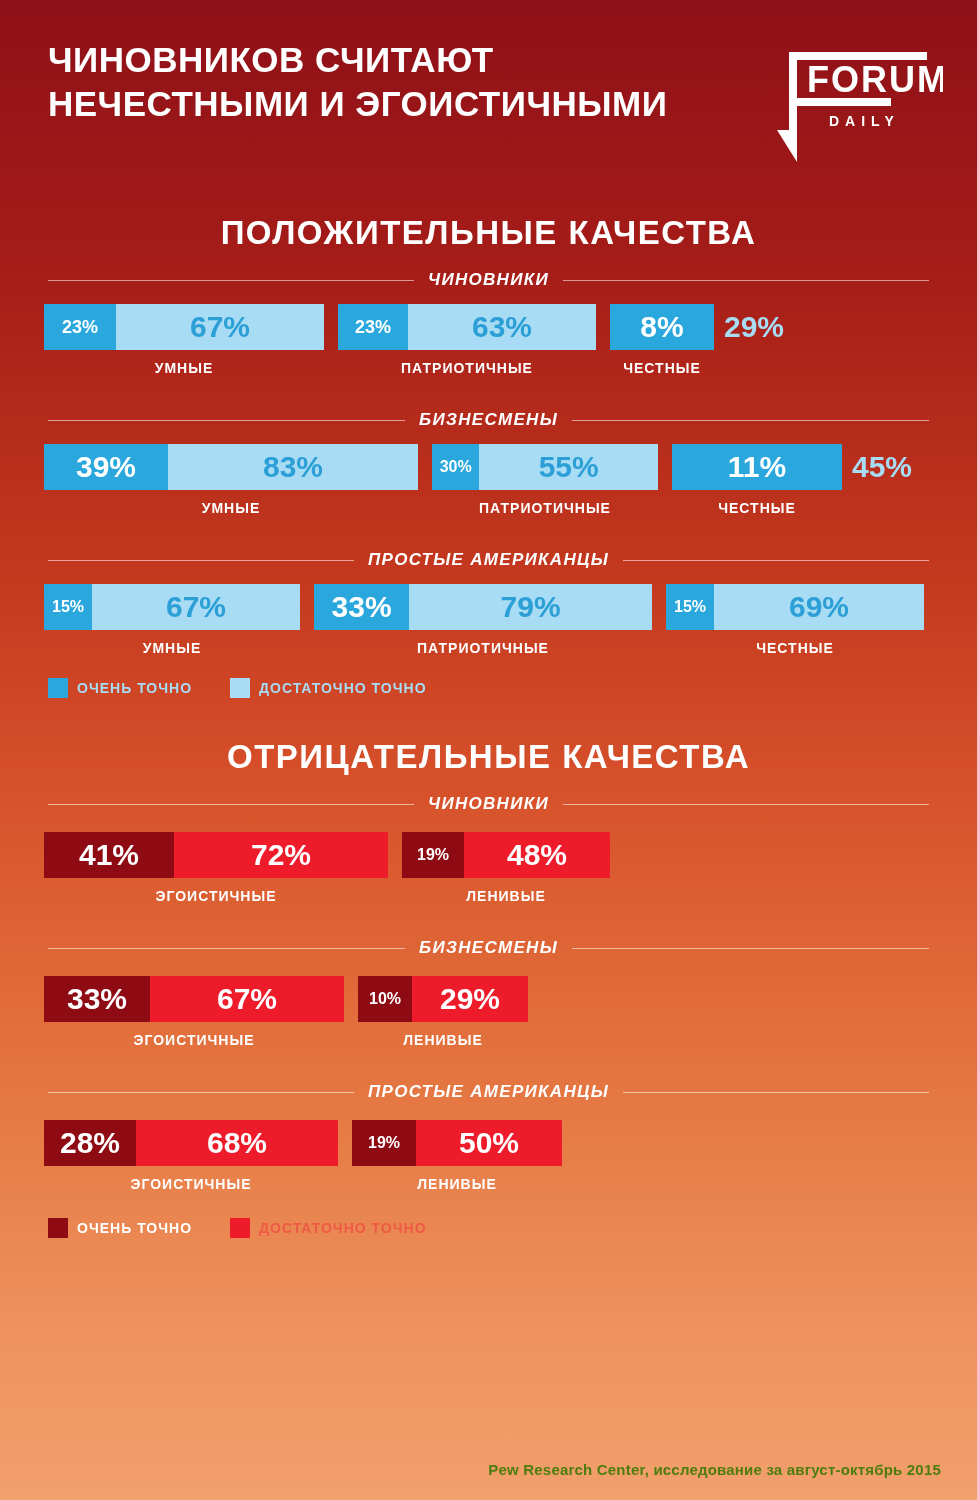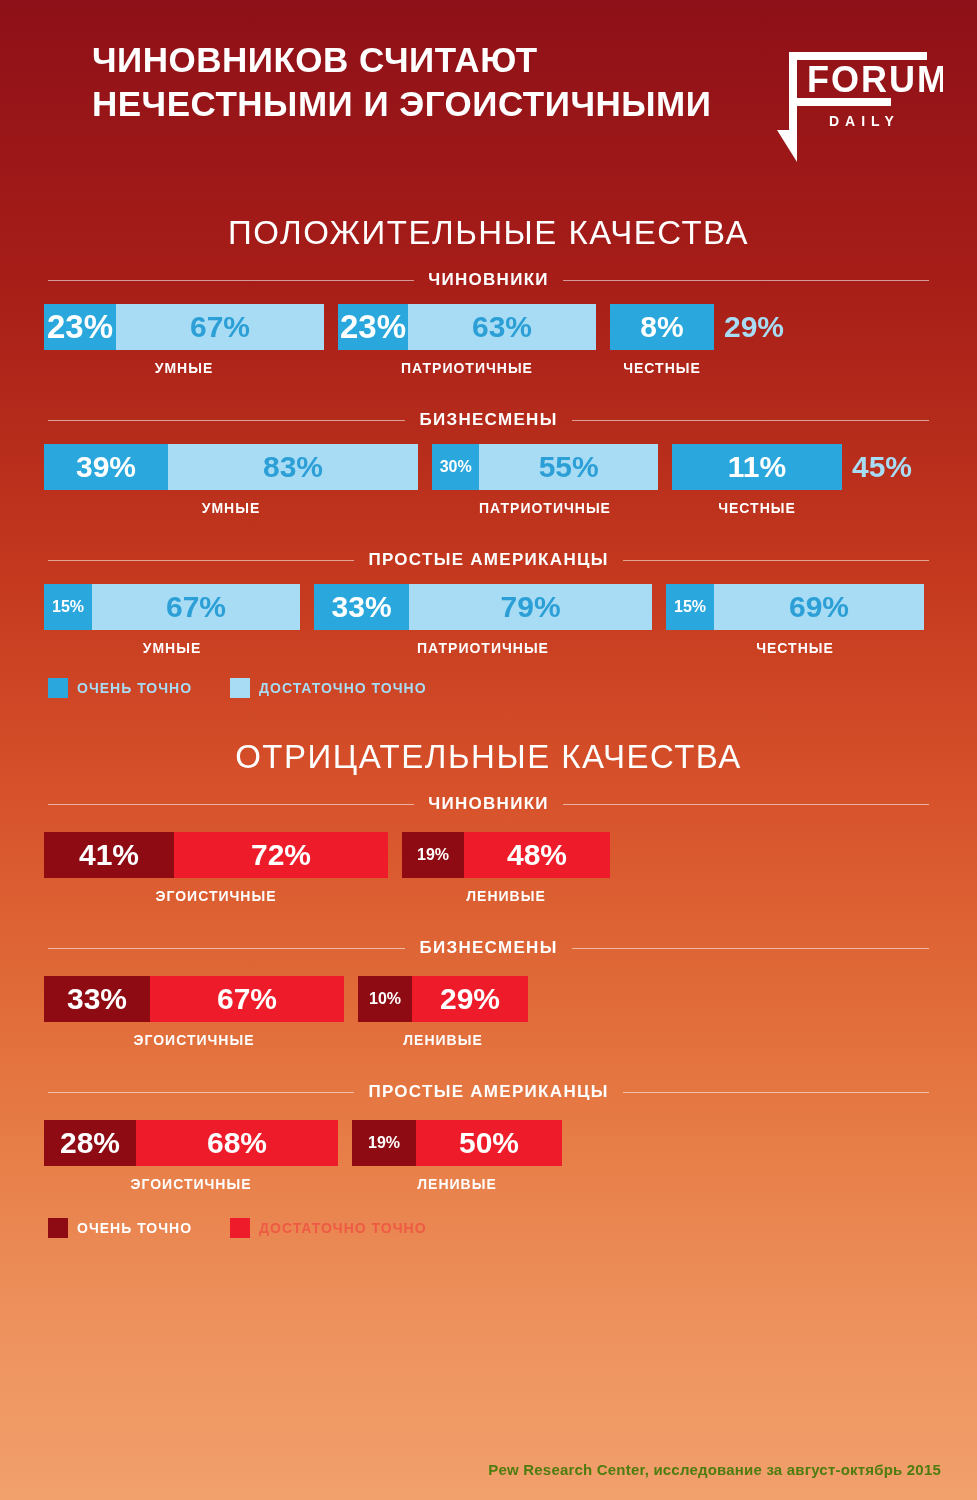--- a/index.html
+++ b/index.html
@@ -25,47 +25,48 @@
   }
   .title {
     font-size: 35px;
     line-height: 1.25;
     font-weight: bold;
     letter-spacing: 0.5px;
     text-transform: uppercase;
     max-width: 700px;
     margin: 0;
   }
-  .title .line { display: block; margin-left: 44px; }
+  .title .line { display: block; }
 
   
   .logo {
     position: relative;
     width: 172px;
     height: 130px;
     flex: 0 0 auto;
     margin-top: 6px;
   }
   .logo svg { display: block; }
 
   
   .section-title {
     text-align: center;
     font-size: 33px;
-    font-weight: normal;
+    font-weight: bold;
     letter-spacing: 1.5px;
     text-transform: uppercase;
     margin: 40px 0 18px 0;
   }
   .group-header {
     display: flex;
     align-items: center;
     gap: 14px;
     padding: 0 48px;
     margin-bottom: 14px;
+    font-style: italic;
   }
   .group-header .rule {
     flex: 1;
     height: 1px;
     background: rgba(255,255,255,0.55);
   }
   .group-header .label {
     font-size: 17px;
     font-weight: bold;
     letter-spacing: 1.3px;
@@ -94,21 +95,21 @@
     color: #ffffff;
     font-weight: bold;
     box-sizing: border-box;
   }
   .seg.dark-blue { background: #2aa8dd; }
   .seg.light-blue { background: #a7dcf4; color: #2c9fd6; }
   .seg.dark-red { background: #8e0b14; }
   .seg.light-red { background: #ee1c2a; }
   .seg .val { white-space: nowrap; }
   .seg .val.big { font-size: 30px; }
-  .seg .val.mid { font-size: 33px; }
+  .seg .val.mid { font-size: 18px; }
   .seg .val.small { font-size: 16px; }
   .bar-caption {
     text-align: center;
     font-size: 14px;
     font-weight: bold;
     letter-spacing: 1px;
     text-transform: uppercase;
     margin-top: 10px;
   }
   .outside-val {

